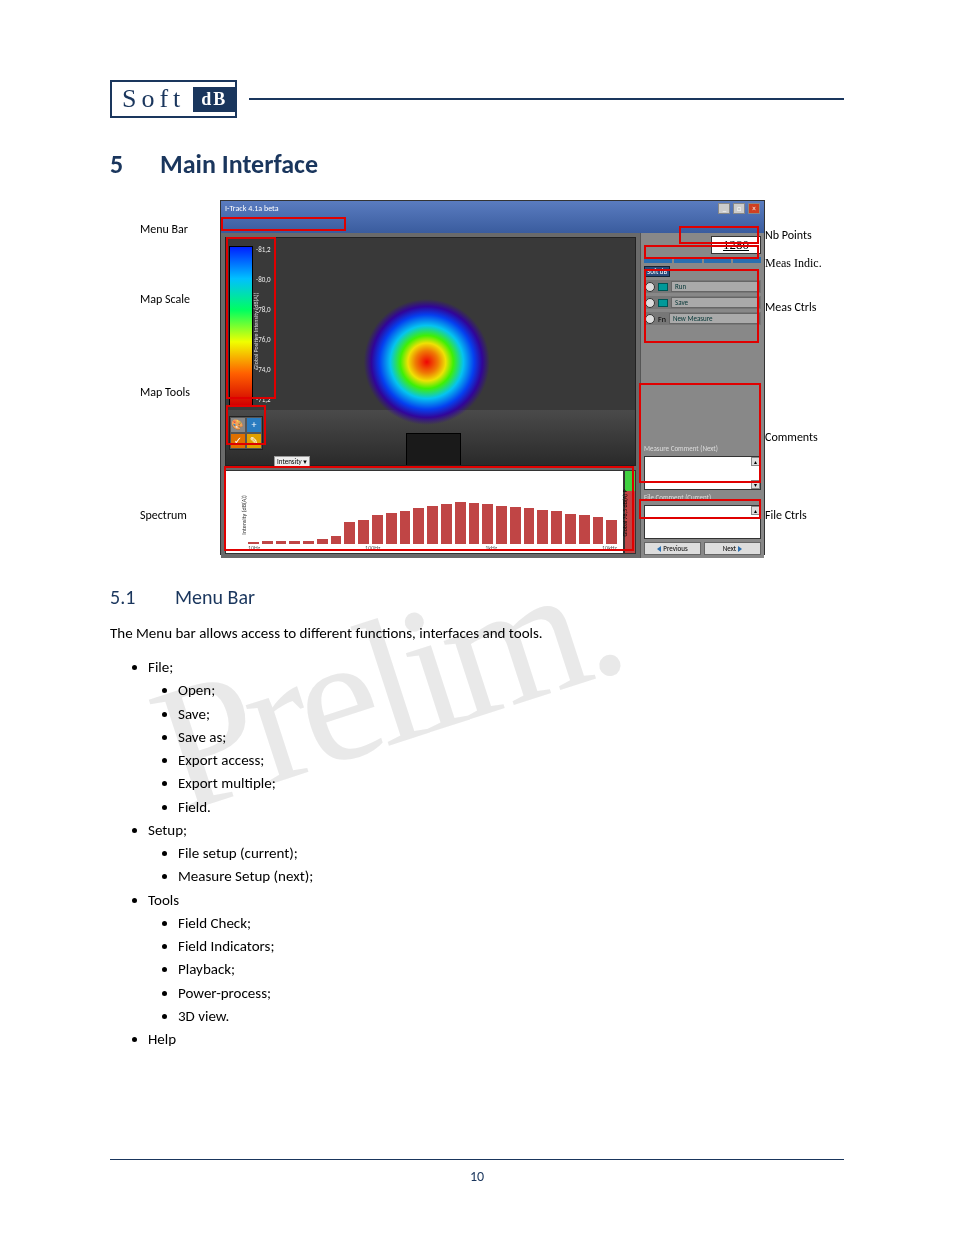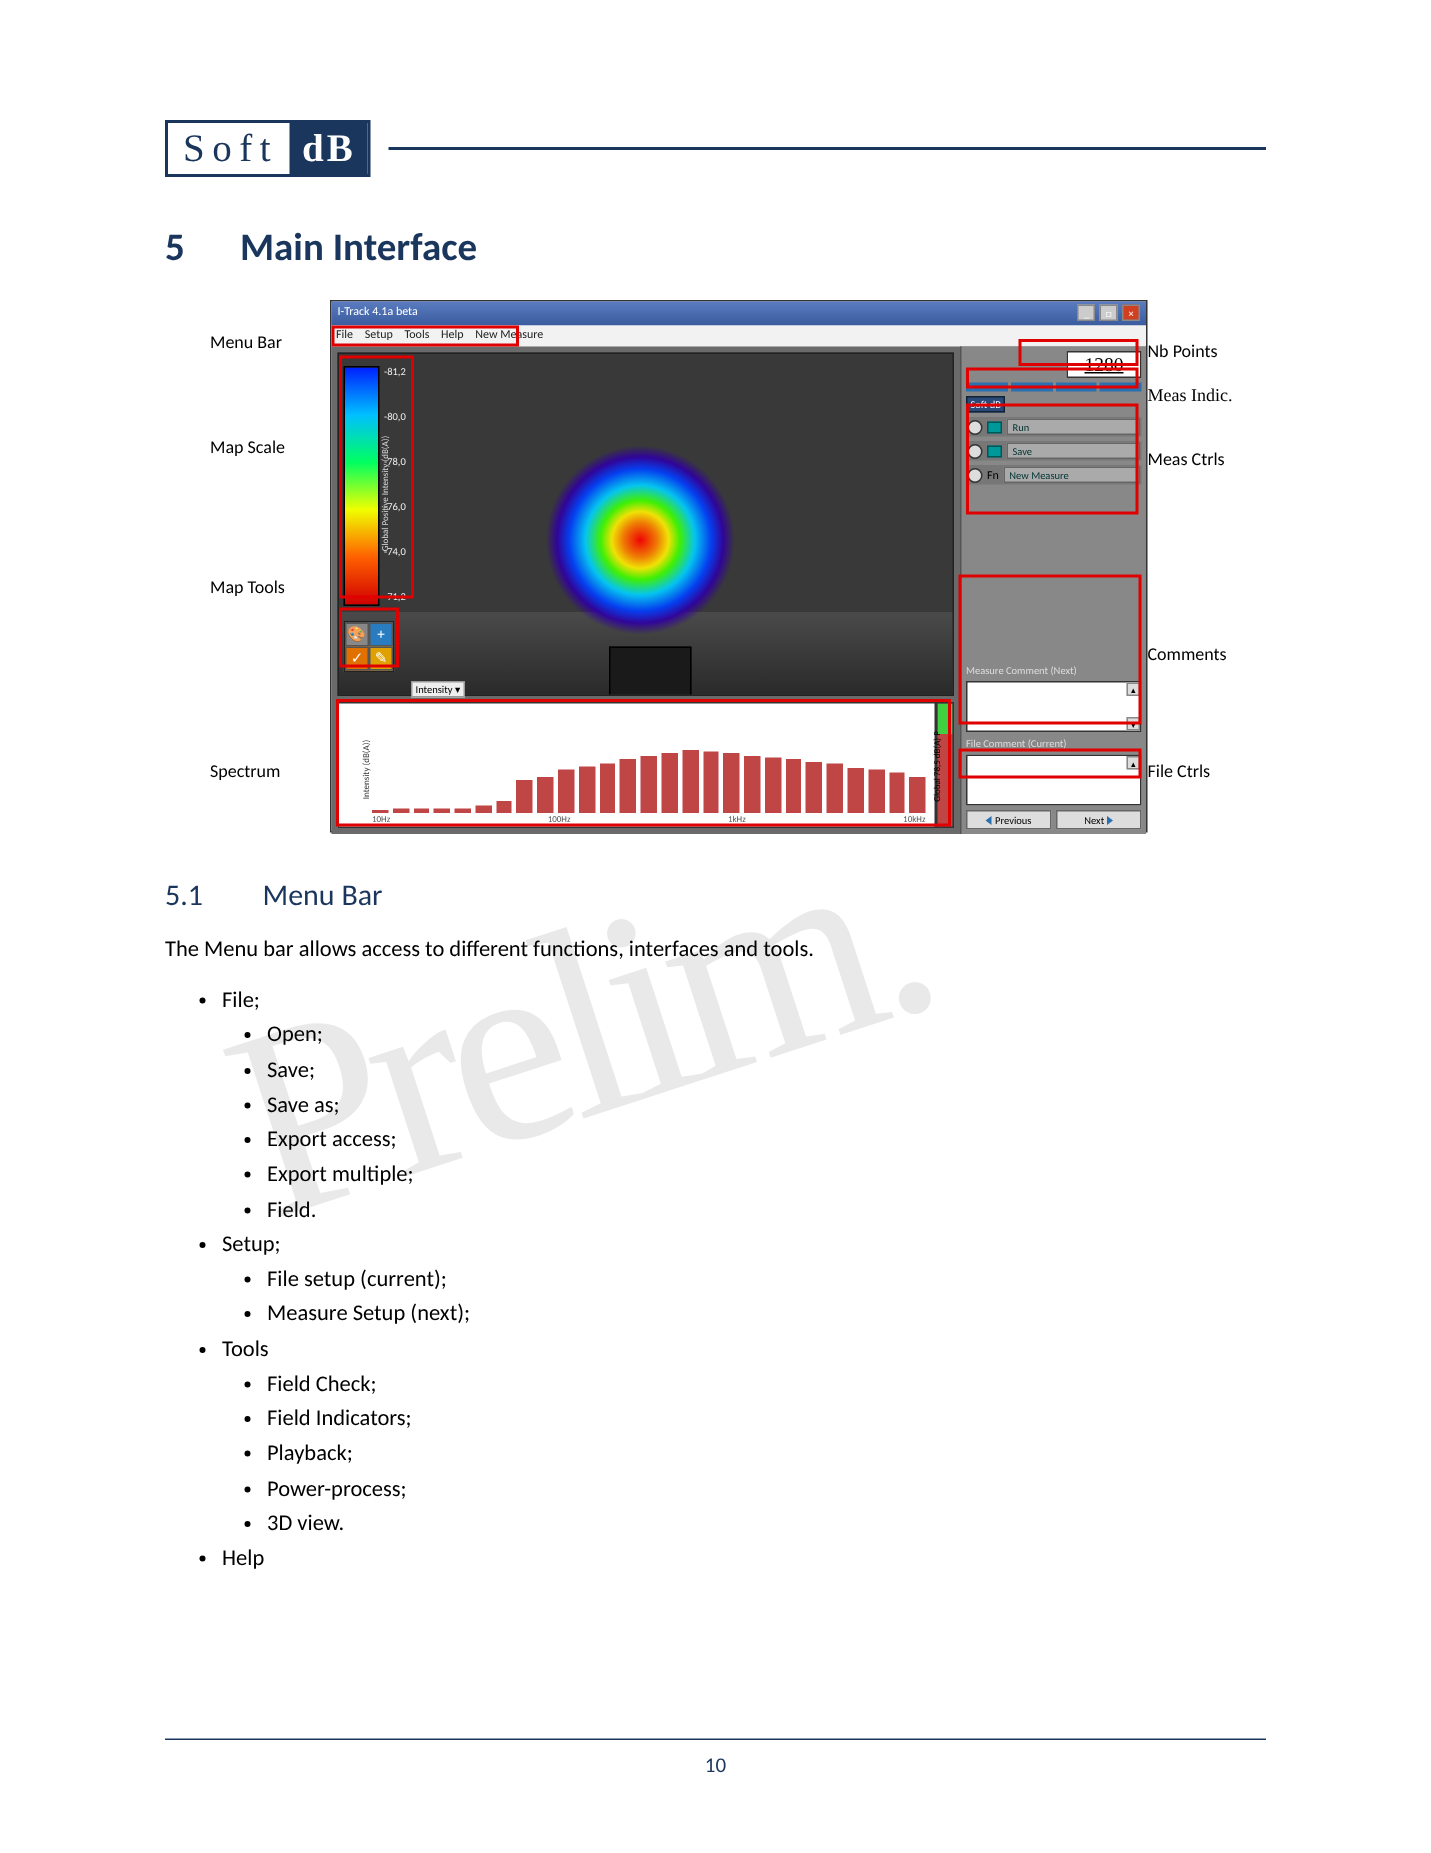--- a/index.html
+++ b/index.html
@@ -2,32 +2,32 @@
 <html><head>
 <meta charset="utf-8">
 <style>
   * { margin:0; padding:0; box-sizing:border-box; }
   body { font-family:"Segoe UI",Calibri,Arial,sans-serif; background:#fff; color:#000; width:954px; }
   .page { width:954px; height:1235px; padding:80px 110px 40px 110px; position:relative; }
   .header { display:flex; align-items:center; gap:12px; margin-bottom:30px; }
   .header-line { flex:1; height:2px; background:#1a365d; }
   .logo { display:flex; align-items:center; border:2px solid #1a365d; }
   .logo-left { font-family:"Times New Roman",serif; font-size:26px; letter-spacing:5px; color:#1a365d; padding:2px 8px 2px 10px; }
-  .logo-right { background:#1a365d; color:#fff; font-family:"Times New Roman",serif; font-weight:bold; font-size:26px; letter-spacing:2px; padding:2px 8px; }
+  .logo-right { background:#1a365d; color:#fff; font-family:"Times New Roman",serif; font-weight:bold; font-size:18px; letter-spacing:2px; padding:2px 8px; }
   h1 { color:#1a365d; font-size:26px; font-weight:bold; margin:30px 0 20px 0; }
   h1 .secnum { display:inline-block; width:50px; }
   h2 { color:#1a365d; font-size:20px; font-weight:normal; margin:25px 0 15px 0; }
   h2 .secnum { display:inline-block; width:65px; }
   .para { font-size:15px; margin:14px 0; }
   ul { list-style:disc; margin-left:38px; font-size:15px; line-height:1.55; }
   ul ul { list-style:disc; margin-left:30px; }
   .figure { margin:6px 0 20px 30px; position:relative; width:640px; height:360px; }
   .callout { position:absolute; font-size:12px; color:#000; white-space:nowrap; }
   .shot { position:absolute; left:80px; top:0; width:545px; height:355px; border:1px solid #333; background:#efefef; }
-  .titlebar { background:linear-gradient(#5a7cc0,#3a5c9e); height:16px; color:#fff; font-size:8px; padding:2px 4px; display:flex; justify-content:space-between; }
+  .titlebar { background:linear-gradient(#5a7cc0,#3a5c9e); height:32px; color:#fff; font-size:8px; padding:2px 4px; display:flex; justify-content:space-between; }
   .winbtns span { display:inline-block; width:12px; height:11px; margin-left:1px; background:#ccc; border:1px solid #888; font-size:7px; text-align:center; line-height:9px; }
   .winbtns .close { background:#d04020; color:#fff; }
   .menubar { background:#f2f2f2; height:14px; padding:1px 3px; font-size:8px; color:#222; }
   .menubar span { margin-right:6px; }
   .workspace { display:flex; background:#6a6a6a; height:calc(355px - 16px - 14px); }
   .mainview { flex:1; padding:4px; display:flex; flex-direction:column; }
   .mapbox { flex:1; background:#393939; border:1px solid #222; position:relative; overflow:hidden; }
   .scale { position:absolute; left:3px; top:8px; width:24px; height:160px; background:linear-gradient(#0020ff,#00c0ff,#00ff60,#f0ff00,#ff6000,#d00000); border:1px solid #000; }
   .scale .tick { position:absolute; left:26px; font-size:7px; color:#eee; }
   .scale-label { position:absolute; left:-12px; top:80px; transform:rotate(-90deg); transform-origin:center; font-size:6px; color:#ddd; white-space:nowrap; }
@@ -99,27 +99,20 @@
 
     <div class="shot">
       <div class="titlebar">
         <span>I-Track 4.1a beta</span>
         <span class="winbtns">
           <span>_</span>
           <span>□</span>
           <span class="close">×</span>
         </span>
       </div>
-      <div class="menubar">
-        <span>File</span>
-        <span>Setup</span>
-        <span>Tools</span>
-        <span>Help</span>
-        <span>New Measure</span>
-      </div>
       <div class="workspace">
         <div class="mainview">
           <div class="mapbox">
             <div class="floor"></div>
             <div class="pedestal"></div>
             <div class="heatblob"></div>
             <div class="scale">
               <div class="scale-label">Global Positive Intensity (dB(A))</div>
               <span class="tick" style="top:-2px">-81,2</span>
               <span class="tick" style="top:28px">-80,0</span>

